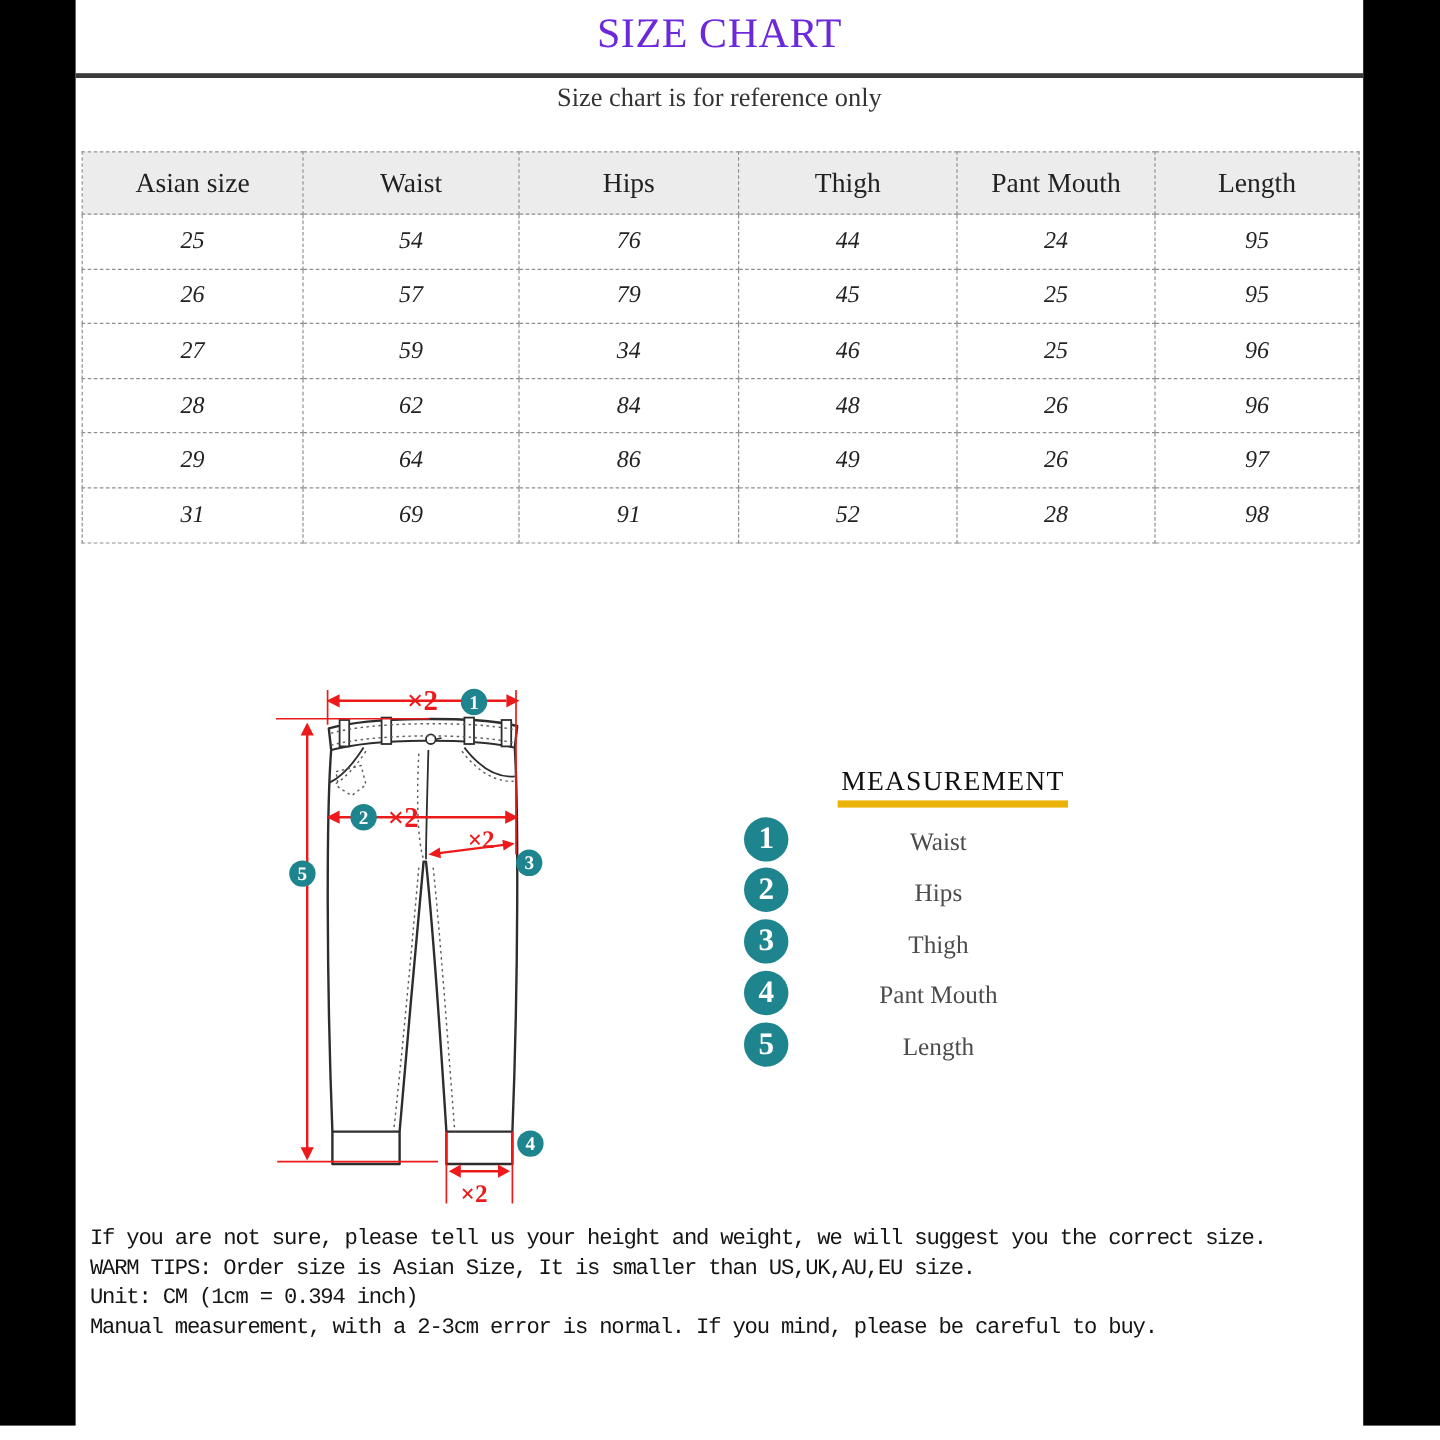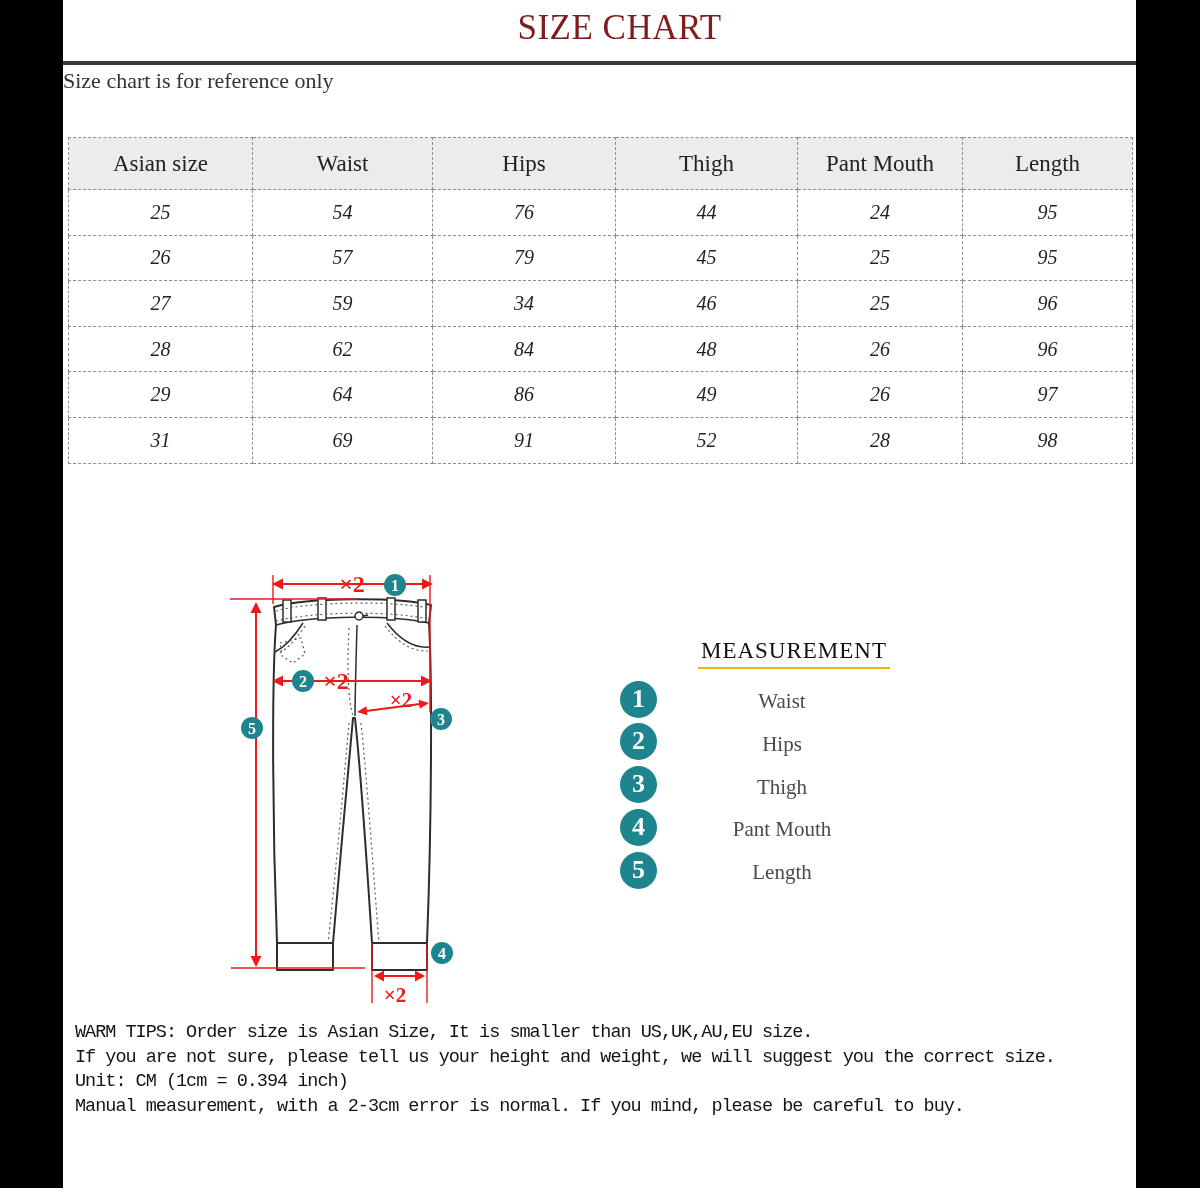--- a/index.html
+++ b/index.html
@@ -5,36 +5,36 @@
   html,body{margin:0;padding:0;}
   body{width:1200px;height:1200px;position:relative;background:#ffffff;overflow:hidden;
        font-family:"Liberation Serif","DejaVu Serif",serif;}
   .abs{position:absolute;}
   
   .bar{position:absolute;top:0;height:1188px;background:#000;}
   .bar.left{left:0;width:63px;}
   .bar.right{left:1136px;width:64px;}
   
   .title{left:63px;top:8px;width:1073px;text-align:center;font-size:35px;line-height:40px;
-         color:#7f1d1d;letter-spacing:.5px;padding-left:20px;}
+         color:#6d28d9;letter-spacing:.5px;}
   .rule{left:63px;top:61px;width:1073px;height:4px;background:#3a3a3a;}
-  .subtitle{left:63px;top:68px;width:1073px;text-align:left;font-size:22px;color:#333;}
-  
-  table.size{position:absolute;left:68px;top:137px;width:1064px;border-collapse:collapse;
+  .subtitle{left:63px;top:68px;width:1073px;text-align:center;font-size:22px;color:#333;}
+  
+  table.size{position:absolute;left:68px;top:126px;width:1064px;border-collapse:collapse;
              table-layout:fixed;}
   table.size th,table.size td{border:1px dashed #8f8f8f;text-align:center;vertical-align:middle;
              font-weight:normal;color:#222;}
   table.size th{background:#ececec;height:49px;font-size:23px;}
   table.size td{height:42.6px;font-size:20px;background:#fff;font-style:italic;}
   
   svg.diagram{position:absolute;left:228px;top:555px;}
   
   .legend-title{left:604px;top:638px;width:380px;text-align:center;font-size:23px;color:#101010;
                 letter-spacing:1px;}
-  .legend-title span{display:inline-block;border-bottom:2px solid #eab308;padding:0 3px 3px 3px;}
+  .legend-title span{display:inline-block;border-bottom:6px solid #eab308;padding:0 3px 3px 3px;}
   .legend-rows{left:604px;top:678px;width:380px;}
   .legend-row{position:relative;height:42.8px;}
   .lg-circle{position:absolute;left:16px;top:2.5px;width:37px;height:37px;border-radius:50%;
              background:#1e858e;color:#fff;font-size:26px;font-weight:bold;line-height:36px;
              text-align:center;}
   .lg-label{position:absolute;left:48px;top:8px;width:260px;text-align:center;font-size:21px;
             color:#4b4b4b;line-height:30px;}
   
   .tips{left:75px;top:1021px;width:1060px;font-family:"Liberation Mono","DejaVu Sans Mono",monospace;
         font-size:18.5px;letter-spacing:-1px;color:#141414;}
@@ -229,17 +229,17 @@
     <div class="lg-circle">4</div>
     <div class="lg-label">Pant Mouth</div>
   </div>
   <div class="legend-row">
     <div class="lg-circle">5</div>
     <div class="lg-label">Length</div>
   </div>
 </div>
 
 <div class="abs tips">
+  <div>If you are not sure, please tell us your height and weight, we will suggest you the correct size.</div>
   <div>WARM TIPS: Order size is Asian Size, It is smaller than US,UK,AU,EU size.</div>
-  <div>If you are not sure, please tell us your height and weight, we will suggest you the correct size.</div>
   <div>Unit: CM (1cm = 0.394 inch)</div>
   <div>Manual measurement, with a 2-3cm error is normal. If you mind, please be careful to buy.</div>
 </div>
 
 </body></html>

